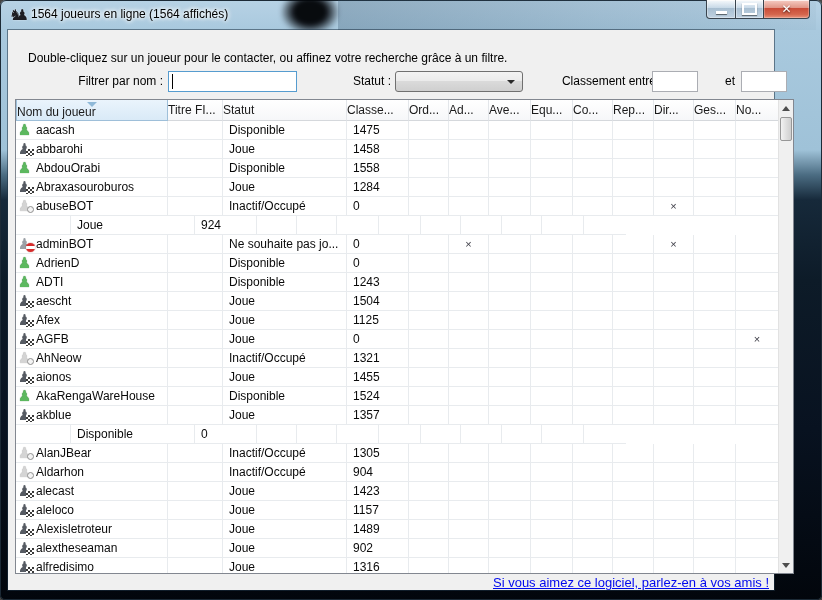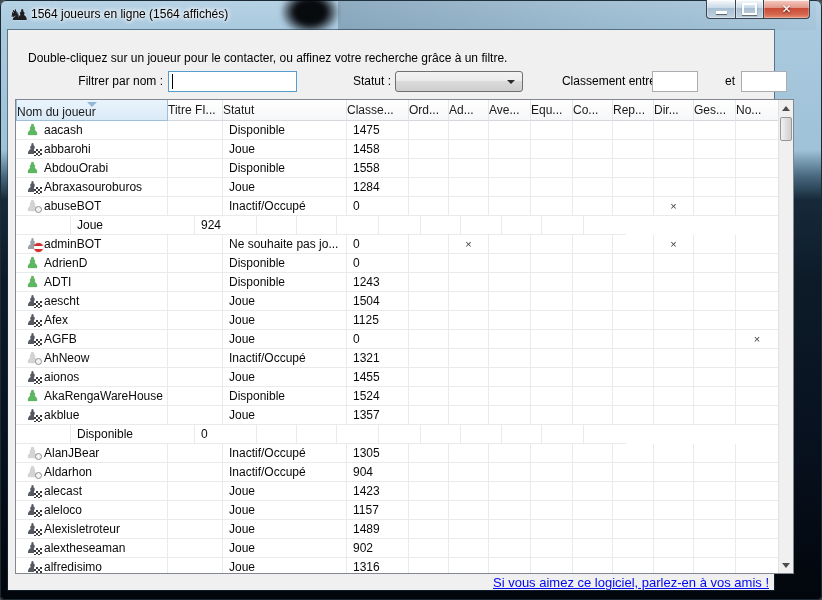--- a/index.html
+++ b/index.html
@@ -68,21 +68,21 @@
   .hcell.sorted{background:linear-gradient(180deg,#eaf4fc,#d9eaf7);border:1px solid #9ebfd9;border-top:none;line-height:24px;}
   .sort-arrow{position:absolute;top:2px;left:50%;margin-left:-5px;width:0;height:0;
     border-left:5px solid transparent;border-right:5px solid transparent;border-top:5px solid #8fb9d8;}
   .tbody{flex:1;overflow:hidden;}
   .trow{display:flex;height:19px;}
   .cell{height:19px;line-height:18px;font-size:12px;color:#0a0a0a;padding-left:6px;
     border-right:1px solid #e8ebee;border-bottom:1px solid #e8ebee;white-space:nowrap;overflow:hidden;}
   .col-name{width:152px;}.col-titre{width:55px;}.col-statut{width:124px;}.col-classement{width:62px;}
   .col-ord{width:40px;}.col-ad{width:40px;}.col-ave{width:42px;}.col-equ{width:42px;}
   .col-co{width:40px;}.col-rep{width:41px;}.col-dir{width:40px;}.col-ges{width:42px;}.col-no{width:42px;border-right:none;}
-  .cell.col-name{padding-left:8px;}
+  .cell.col-name{padding-left:0;}
   .mark{text-align:center;padding-left:0;font-size:11px;color:#3c3c46;}
 
   
   .picon{position:relative;display:inline-block;width:17px;height:17px;margin-right:3px;vertical-align:top;text-align:center;}
   .picon::before{font-size:15px;line-height:17px;display:block;content:"♟";}
   .icon-available::before{color:#5cb85f;text-shadow:0 0 1px #2e7d36;}
   .icon-playing::before{color:#565b63;}
   .icon-playing i{position:absolute;right:-1px;bottom:1px;width:8px;height:7px;
     background:conic-gradient(#3a3a3a 25%,#fdfdfd 0 50%,#3a3a3a 0 75%,#fdfdfd 0) 0 0/4px 4px repeat;}
   .icon-inactive::before{color:#d4d4d4;text-shadow:0 0 1px #ababab;}

